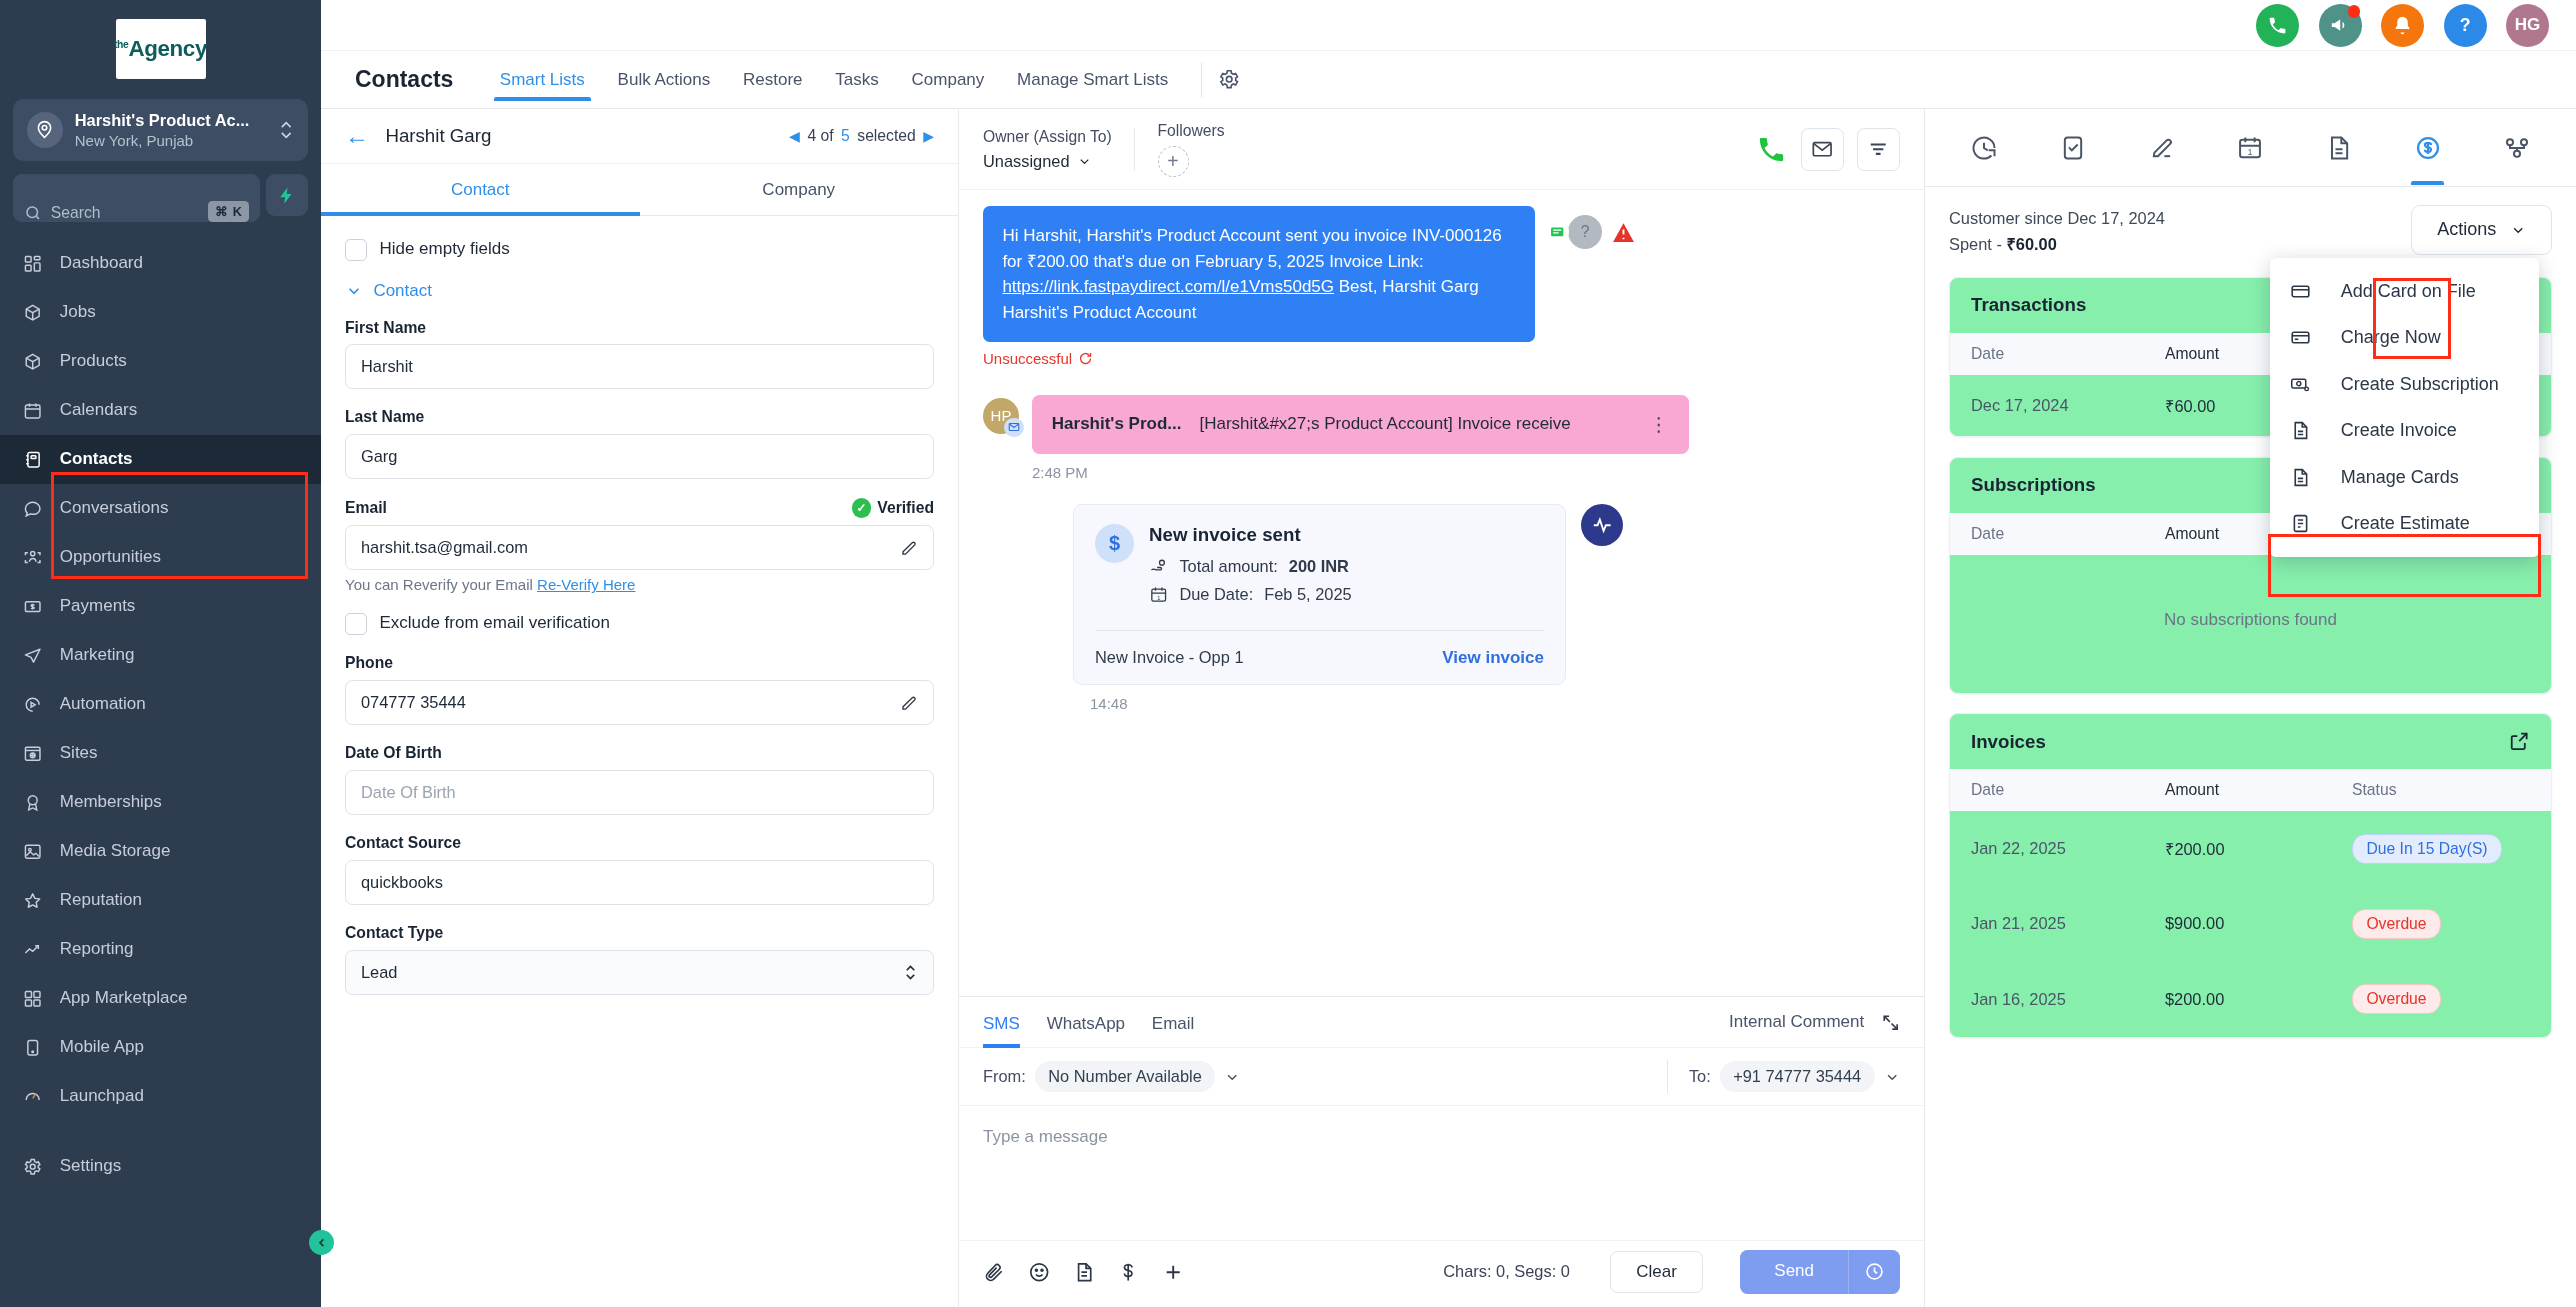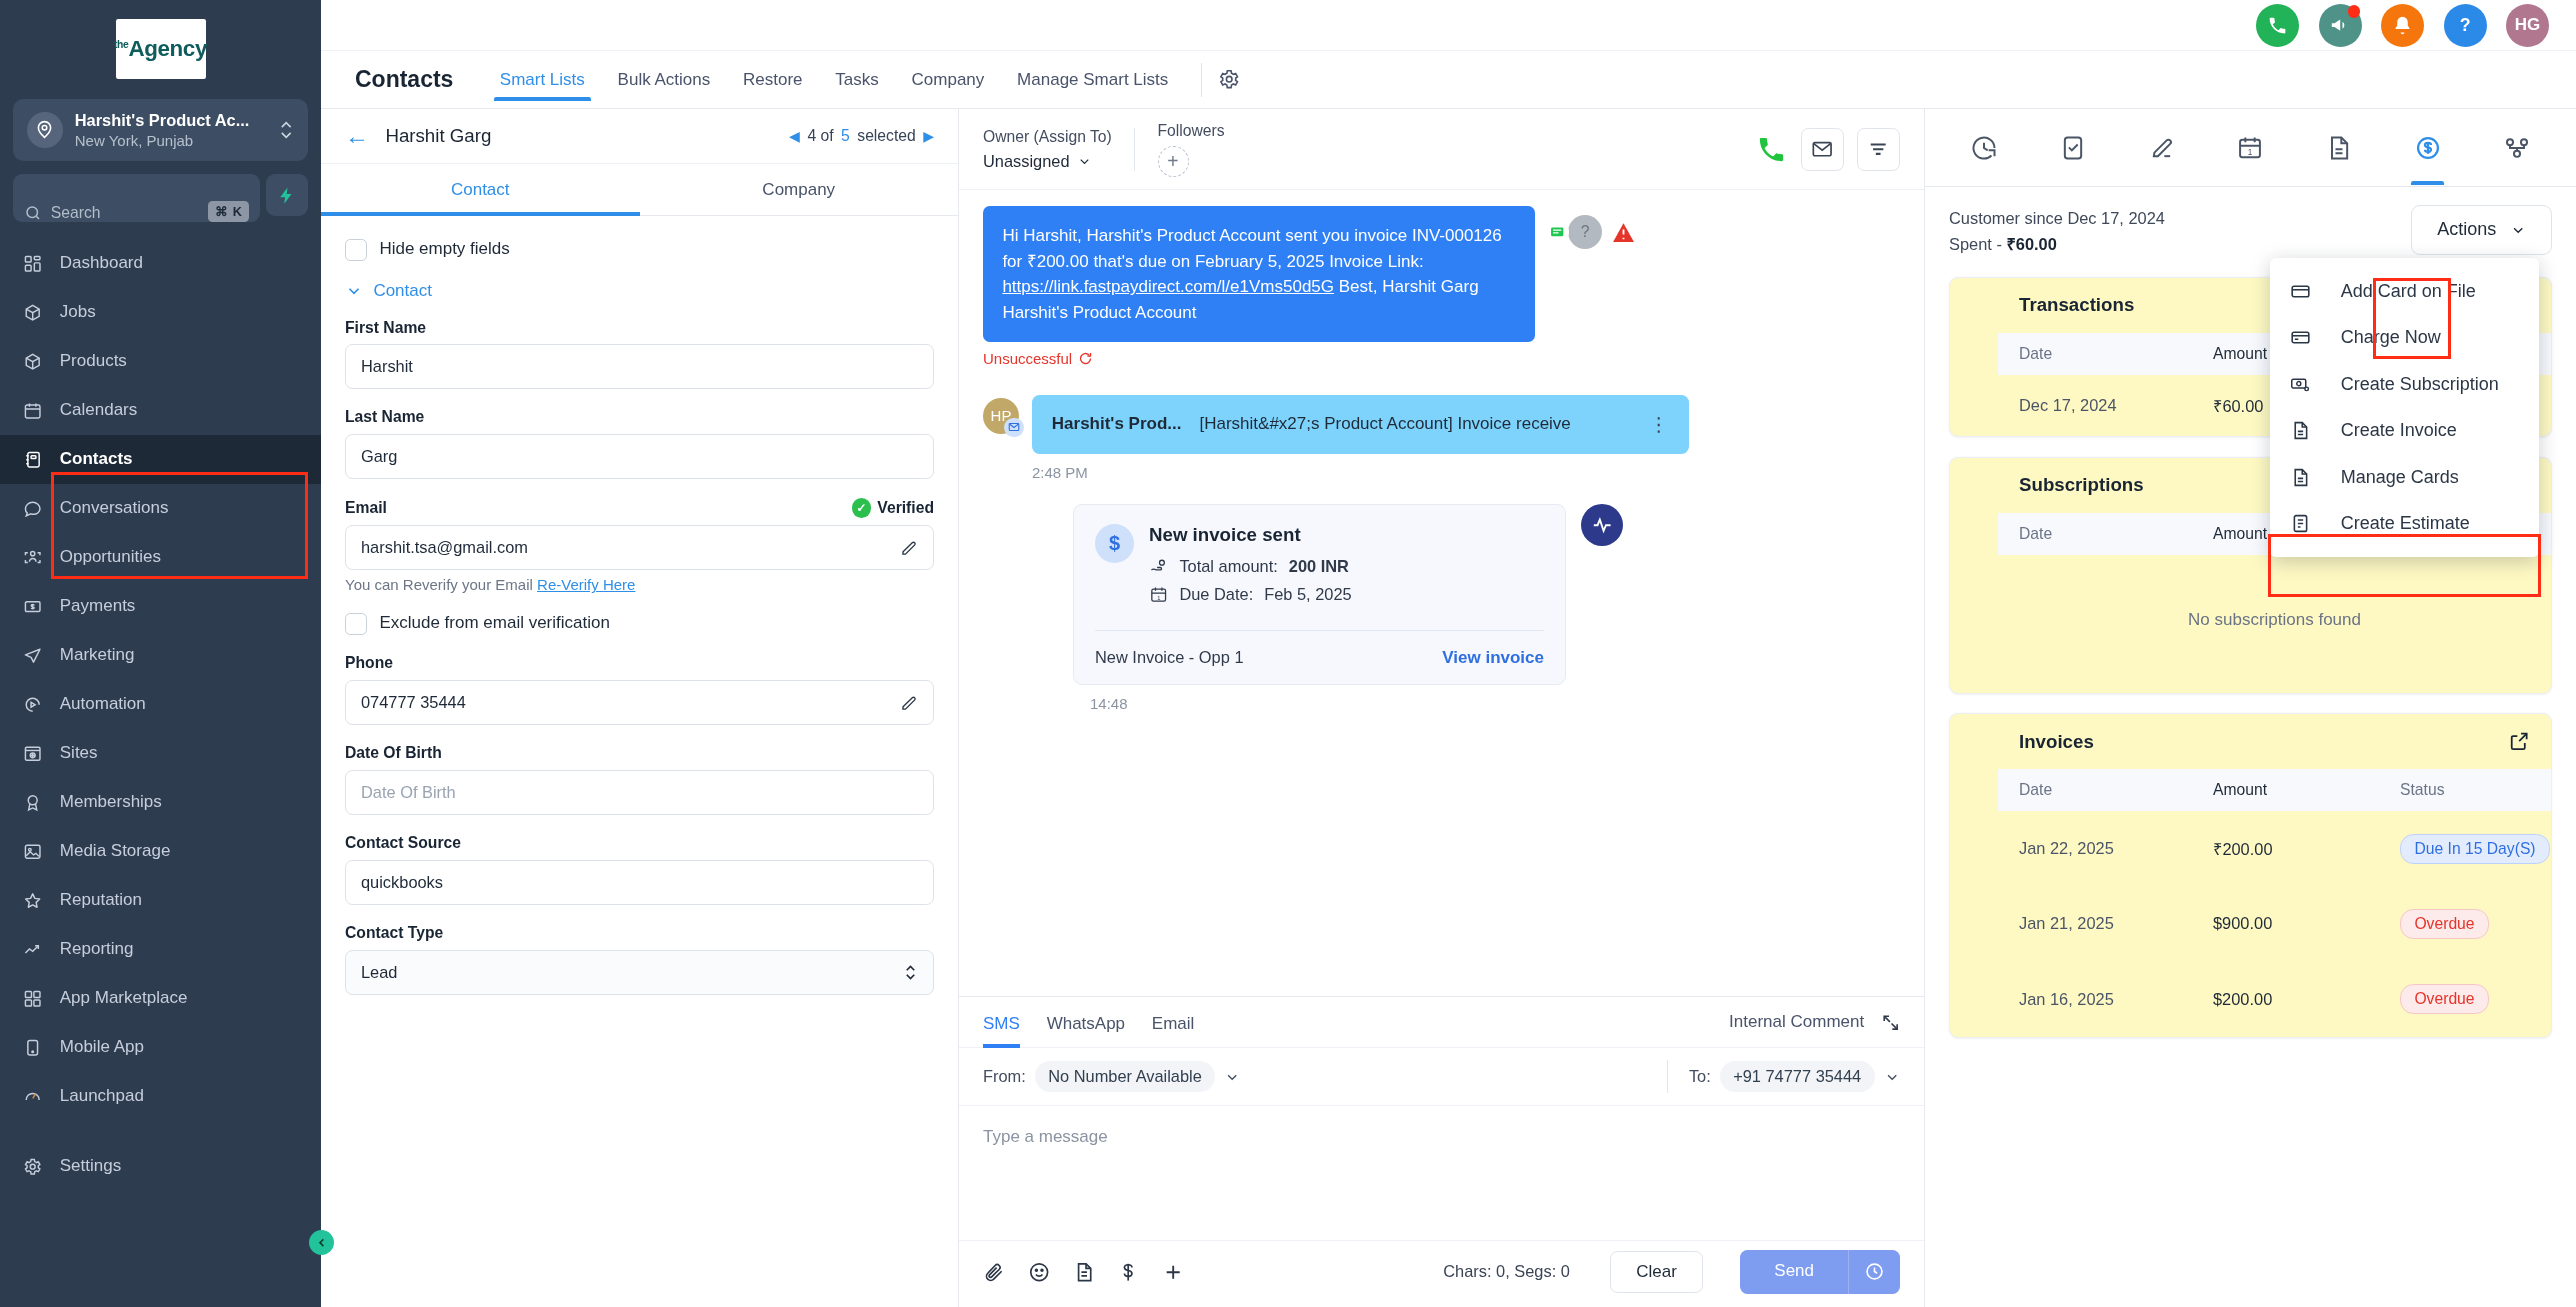--- a/index.html
+++ b/index.html
@@ -209,21 +209,21 @@
   .hp-avatar {
     width: 36px; height: 36px; border-radius: 50%; background: #c2a868; color: #fff;
     display: flex; align-items: center; justify-content: center; font-size: 15px;
     flex: 0 0 36px; position: relative; margin-top: 3px;
   }
   .hp-badge {
     position: absolute; right: -4.5px; bottom: -3px; width: 19.4px; height: 19.4px;
     border-radius: 50%; background: #cfe0fb; display: flex; align-items: center; justify-content: center;
   }
   .email-card {
-    flex: 1; max-width: 657px; background: #7dd3fc; border-radius: 7.5px;
+    flex: 1; max-width: 657px; background: #f9a8d4; border-radius: 7.5px;
     padding: 18px 19.4px; display: flex; align-items: center; gap: 18px;
     font-size: 17px; color: #1f2a38; overflow: hidden;
   }
   .email-sender { font-weight: 700; white-space: nowrap; }
   .email-subject { flex: 1; white-space: nowrap; overflow: hidden; text-overflow: clip; }
   .email-kebab { color: #38404d; font-size: 19.4px; letter-spacing: 1.5px; cursor: pointer; }
   .ts { font-size: 15px; color: #8b94a2; margin: 10.4px 0 0 49px; }
 
   .invoice-row { display: flex; align-items: flex-start; gap: 15px; margin-top: 22.4px; padding-left: 90px; }
   .invoice-card {
@@ -311,21 +311,21 @@
   .rp-sum-text { font-size: 16.4px; color: #3f4959; line-height: 1.6; }
   .rp-sum-text b { color: #1a2534; font-weight: 700; }
   .actions-btn {
     margin-left: auto; border: 0.7px solid #dfe4ea; border-radius: 9px; background: #fff;
     padding: 13.4px 25px; font-size: 18px; color: #1f2a38; display: flex; align-items: center;
     gap: 13.4px; cursor: pointer;
   }
 
   .card {
     border: 0.7px solid #eceff4; border-radius: 9px; margin-top: 19.4px; overflow: hidden;
-    box-shadow: 0 0.7px 2.2px rgba(20,30,50,0.06); background: #fef9c3; padding-left: 48px;
+    box-shadow: 0 0.7px 2.2px rgba(20,30,50,0.06); background: #86efac;
   }
   .card-head { padding: 16.4px 21px; font-size: 18.7px; font-weight: 700; color: #1a2534; display: flex; align-items: center; }
   .card-head .ext { margin-left: auto; cursor: pointer; color: #1a2534; }
   .tbl-head {
     display: flex; background: #f7f9fc; padding: 12px 21px; font-size: 15.7px; color: #6b7486;
   }
   .tbl-row { display: flex; padding: 19.4px 21px; font-size: 16.4px; color: #4b5567; align-items: center; }
   .c-date { width: 194px; flex: 0 0 194px; }
   .c-amt { width: 187px; flex: 0 0 187px; color: #1f2a38; }
   .c-status { flex: 1; }

